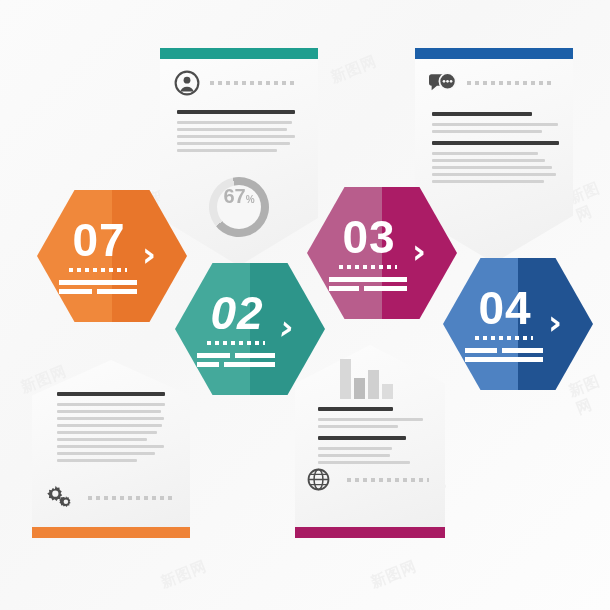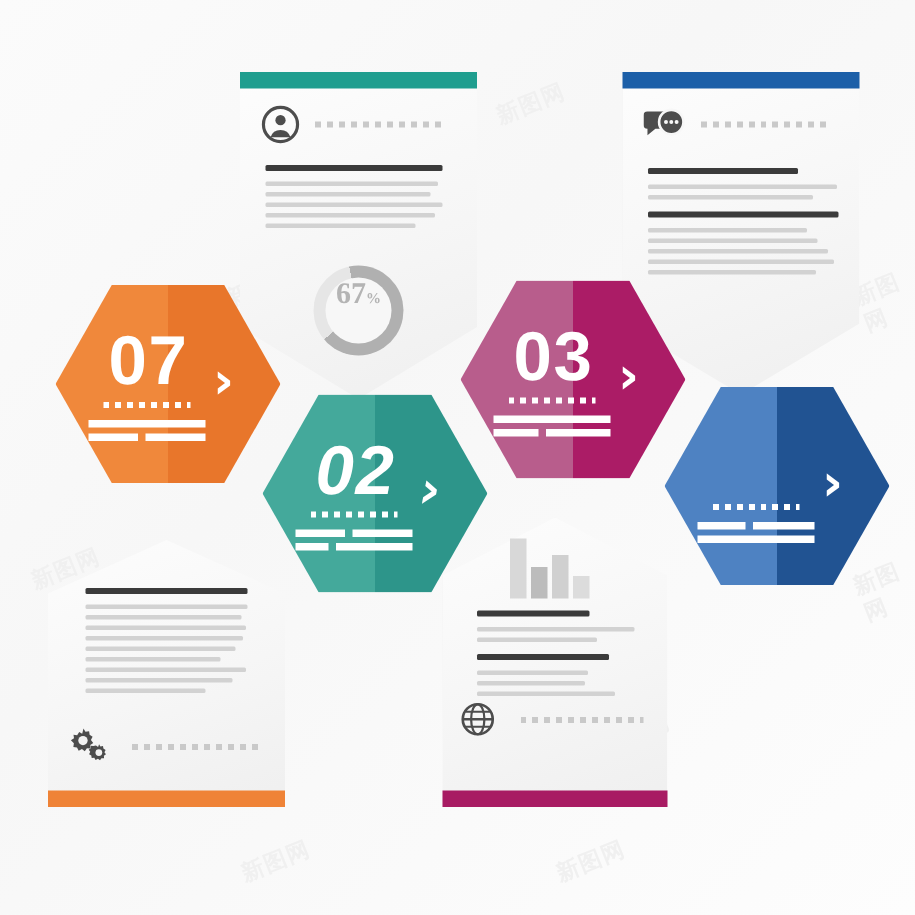--- a/index.html
+++ b/index.html
@@ -73,21 +73,21 @@
 
   <div class="wm" style="left:150px;top:182px;">新图网</div>
   <div class="wm" style="left:572px;top:182px;">新图网</div>
   <div class="wm" style="left:20px;top:370px;">新图网</div>
   <div class="wm" style="left:330px;top:60px;">新图网</div>
   <div class="wm" style="left:160px;top:565px;">新图网</div>
   <div class="wm" style="left:370px;top:565px;">新图网</div>
   <div class="wm" style="left:572px;top:375px;">新图网</div>
   <div class="wm" style="left:400px;top:480px;">新图网</div>
 
-  <div class="card tag-down" id="cardTL" style="left:160px;top:48px;width:158px;height:218px;font-family:Liberation Serif, serif;">
+  <div class="card tag-down" id="cardTL" style="left:160px;top:48px;width:158px;height:218px;">
     <div class="sheet"></div>
     <div class="bar" style="top:0;height:11px;background:#1f9e8f;"></div>
 
     <span class="icon" style="left:14px;top:22px;">
       <svg width="26" height="26" viewBox="0 0 32 32">
         <circle cx="16" cy="16" r="14" fill="none" stroke="#4d4d4d" stroke-width="2.6"></circle>
         <circle cx="16" cy="12.5" r="4.2" fill="#4d4d4d"></circle>
         <path d="M7.8 26.5a8.6 8.6 0 0 1 16.4 0z" fill="#4d4d4d"></path>
       </svg>
     </span>
@@ -231,20 +231,21 @@
     <div class="hdots" style="left:32px;top:78px;width:58px;"></div>
     <div class="hline" style="left:22px;top:90px;width:78px;"></div>
     <div class="hline" style="left:22px;top:99px;width:30px;"></div>
     <div class="hline" style="left:57px;top:99px;width:43px;"></div>
     <div class="chev" style="left:105px;top:47px;">›</div>
   </div>
 
   <div class="hex" id="hex4" style="left:443px;top:258px;width:150px;height:132px;">
     <div class="shape" style="background:linear-gradient(to right,#4e82c2 0 50%,#215392 50% 100%);
          box-shadow:0 2px 7px rgba(0,0,0,.12);"></div>
+    <div class="num" style="top:23px;padding-right:26px;">04</div>
     <div class="hdots" style="left:32px;top:78px;width:58px;"></div>
     <div class="hline" style="left:22px;top:90px;width:32px;"></div>
     <div class="hline" style="left:59px;top:90px;width:41px;"></div>
     <div class="hline" style="left:22px;top:99px;width:78px;"></div>
     <div class="chev" style="left:105px;top:47px;">›</div>
   </div>
 
 </div>
 
 </body></html>

